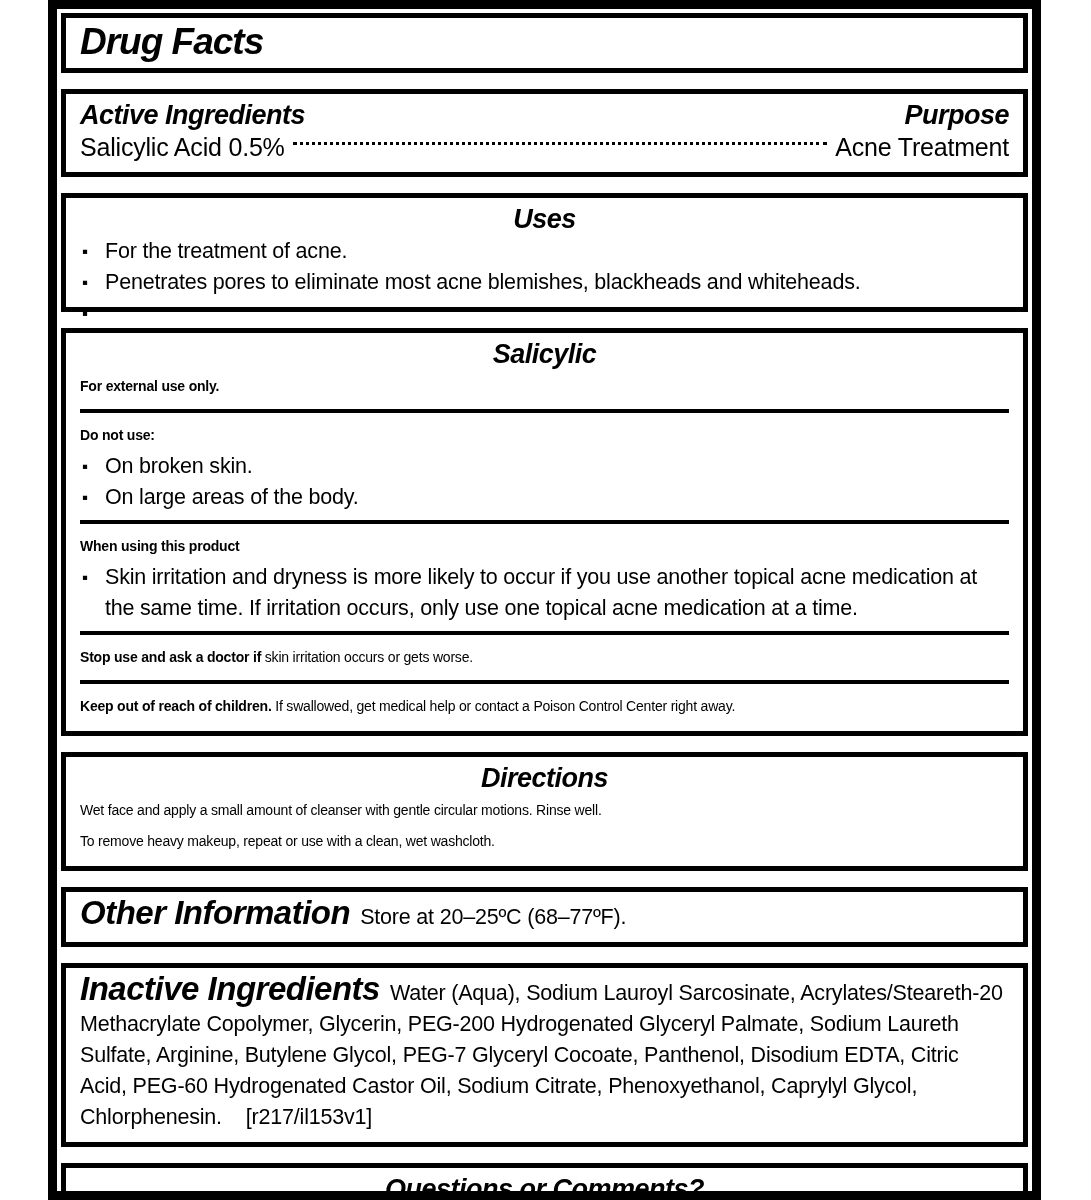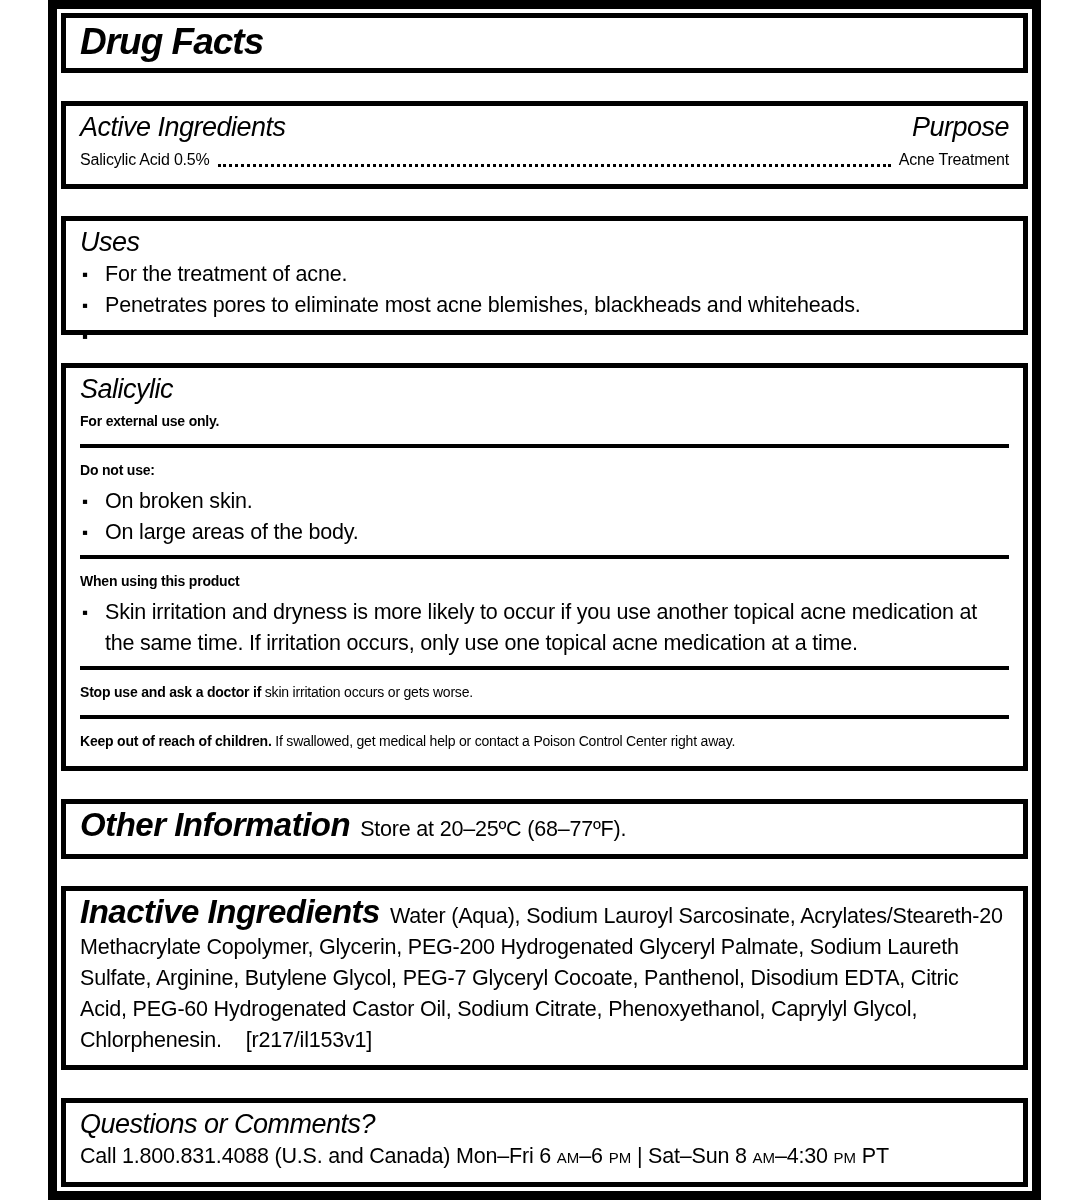--- a/index.html
+++ b/index.html
@@ -37,40 +37,41 @@
     margin: 0;
     font-style: italic;
     font-weight: 700;
     font-size: 37px;
     line-height: 44px;
     letter-spacing: -1px;
   }
   .h2 {
     margin: 0;
     font-style: italic;
-    font-weight: 400;
+    font-weight: 700;
     font-size: 27px;
     line-height: 33px;
     letter-spacing: -0.5px;
+    text-align: center;
   }
   .body-text, .line {
     font-size: 14px;
     line-height: 31px;
     letter-spacing: -0.2px;
   }
   .bold { font-weight: 700; }
   .head-row {
     display: flex;
     justify-content: space-between;
     align-items: baseline;
   }
   .leader-row {
     display: flex;
-    align-items: flex-end;
-    font-size: 16px;
+    align-items: center;
+    font-size: 25px;
     line-height: 31px;
     letter-spacing: -0.2px;
   }
   .leader {
     flex: 1;
     border-bottom: 3px dotted #000;
     margin: 0 8px 8px 8px;
     min-width: 40px;
   }
   .bullet-item {
@@ -174,20 +175,25 @@
       <span class="bold">Stop use and ask a doctor if</span><span> skin irritation occurs or gets worse.</span>
     </div>
 
     <hr class="rule">
 
     <div class="body-text">
       <span class="bold">Keep out of reach of children.</span><span> If swallowed, get medical help or contact a Poison Control Center right away.</span>
     </div>
   </section>
 
+  <section class="box">
+    <h2 class="h2">Directions</h2>
+    <div class="line">Wet face and apply a small amount of cleanser with gentle circular motions. Rinse well.</div>
+    <div class="line">To remove heavy makeup, repeat or use with a clean, wet washcloth.</div>
+  </section>
 
   <section class="box">
     <div class="flow">
       <span class="inline-head">Other Information</span><span>Store at 20–25ºC (68–77ºF).</span>
     </div>
   </section>
 
   <section class="box">
     <div class="flow">
       <span class="inline-head">Inactive Ingredients</span><span>Water (Aqua), Sodium Lauroyl Sarcosinate, Acrylates/Steareth-20 Methacrylate Copolymer, Glycerin, PEG-200 Hydrogenated Glyceryl Palmate, Sodium Laureth Sulfate, Arginine, Butylene Glycol, PEG-7 Glyceryl Cocoate, Panthenol, Disodium EDTA, Citric Acid, PEG-60 Hydrogenated Castor Oil, Sodium Citrate, Phenoxyethanol, Caprylyl Glycol, Chlorphenesin.</span><span class="code">[r217/il153v1]</span>

